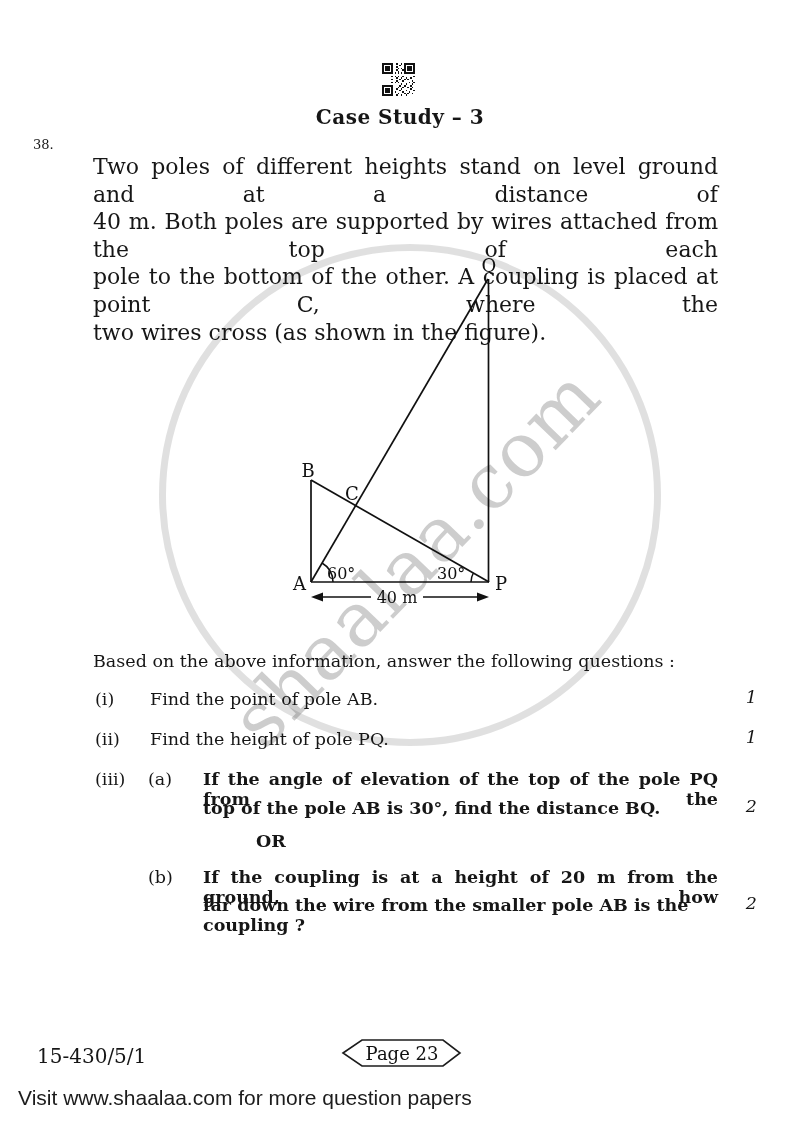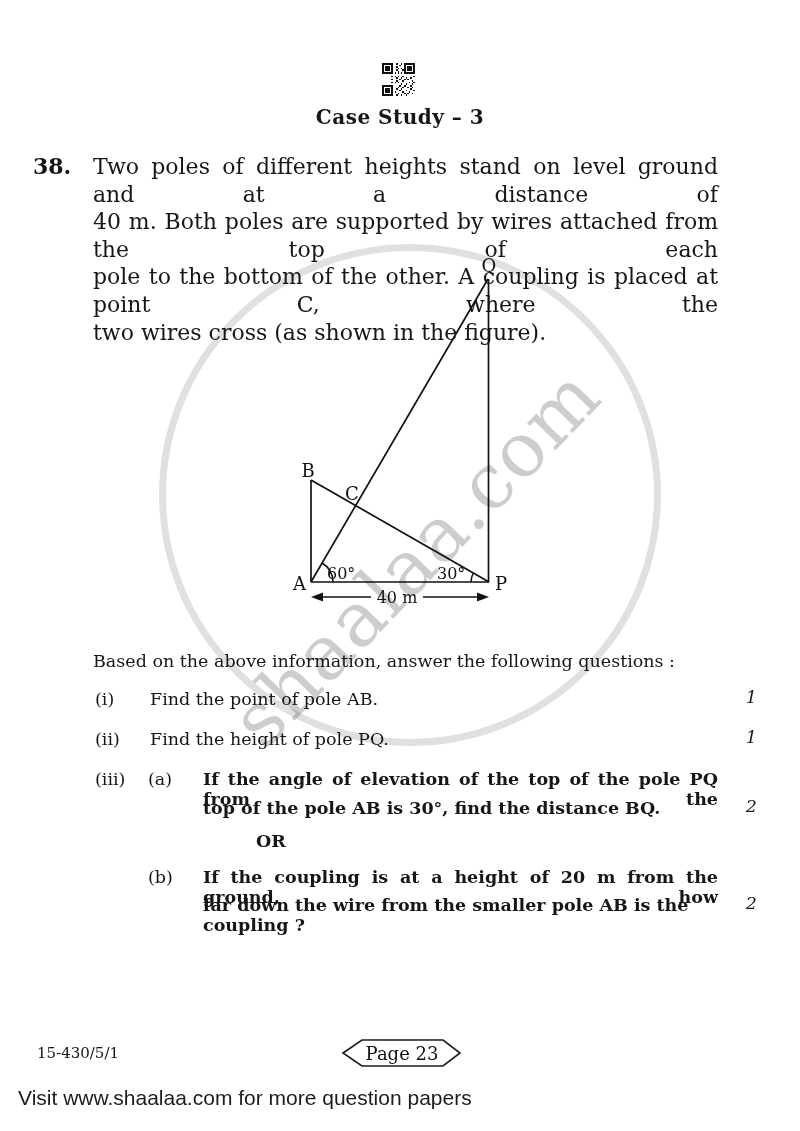--- a/index.html
+++ b/index.html
@@ -21,40 +21,40 @@
     white-space:nowrap;
   }
   
   .qr{position:absolute;left:382px;top:63px;width:33px;height:33px;}
   .qr .m{fill:#111;}
   .heading{
     position:absolute;left:0;top:105px;width:800px;margin:0;
     text-align:center;font-size:20px;font-weight:bold;letter-spacing:.5px;
   }
   
-  .qnum{position:absolute;left:33px;top:153px;font-size:22px;font-weight:bold;}
+  .qnum{position:absolute;left:33px;top:137px;font-size:13px;font-weight:normal;}
   .qpara{position:absolute;left:93px;top:153px;width:625px;font-size:22px;line-height:27.6px;}
   .jline{text-align:justify;text-align-last:justify;}
   
   .figure-svg{position:absolute;left:0;top:0;pointer-events:none;}
   .fig-line{stroke:#111;stroke-width:1.7;fill:none;}
   .fig-arc{stroke:#111;stroke-width:1.5;fill:none;}
   .fig-label{font-family:"DejaVu Serif",serif;font-size:18px;fill:#111;}
   .fig-small{font-family:"DejaVu Serif",serif;font-size:16px;fill:#111;}
   .fig-arrowhead{fill:#111;stroke:none;}
   
   .intro{position:absolute;left:93px;top:651px;font-size:17.5px;}
   .row-label{position:absolute;left:95px;font-size:17.5px;}
   .sub-label{position:absolute;left:148px;font-size:17.5px;}
   .row-text{position:absolute;left:150px;font-size:17.5px;}
   .body-line{position:absolute;left:203px;width:515px;font-size:17.5px;font-weight:bold;}
   .or-label{position:absolute;left:256px;top:831px;font-size:17.5px;font-weight:bold;}
   .mark{position:absolute;left:700px;width:57px;text-align:right;font-size:17.5px;font-style:italic;}
   
-  .paper-code{position:absolute;left:37px;top:1044px;font-size:15px;}
+  .paper-code{position:absolute;left:37px;top:1044px;font-size:20px;}
   .page-badge{position:absolute;left:336px;top:1037px;}
   .bottom-bar{
     position:absolute;left:18px;top:1086px;
     font-family:"Liberation Sans",sans-serif;font-size:21px;color:#1c1c1c;
   }
 </style>
 </head>
 <body>
 
 <div class="page">

